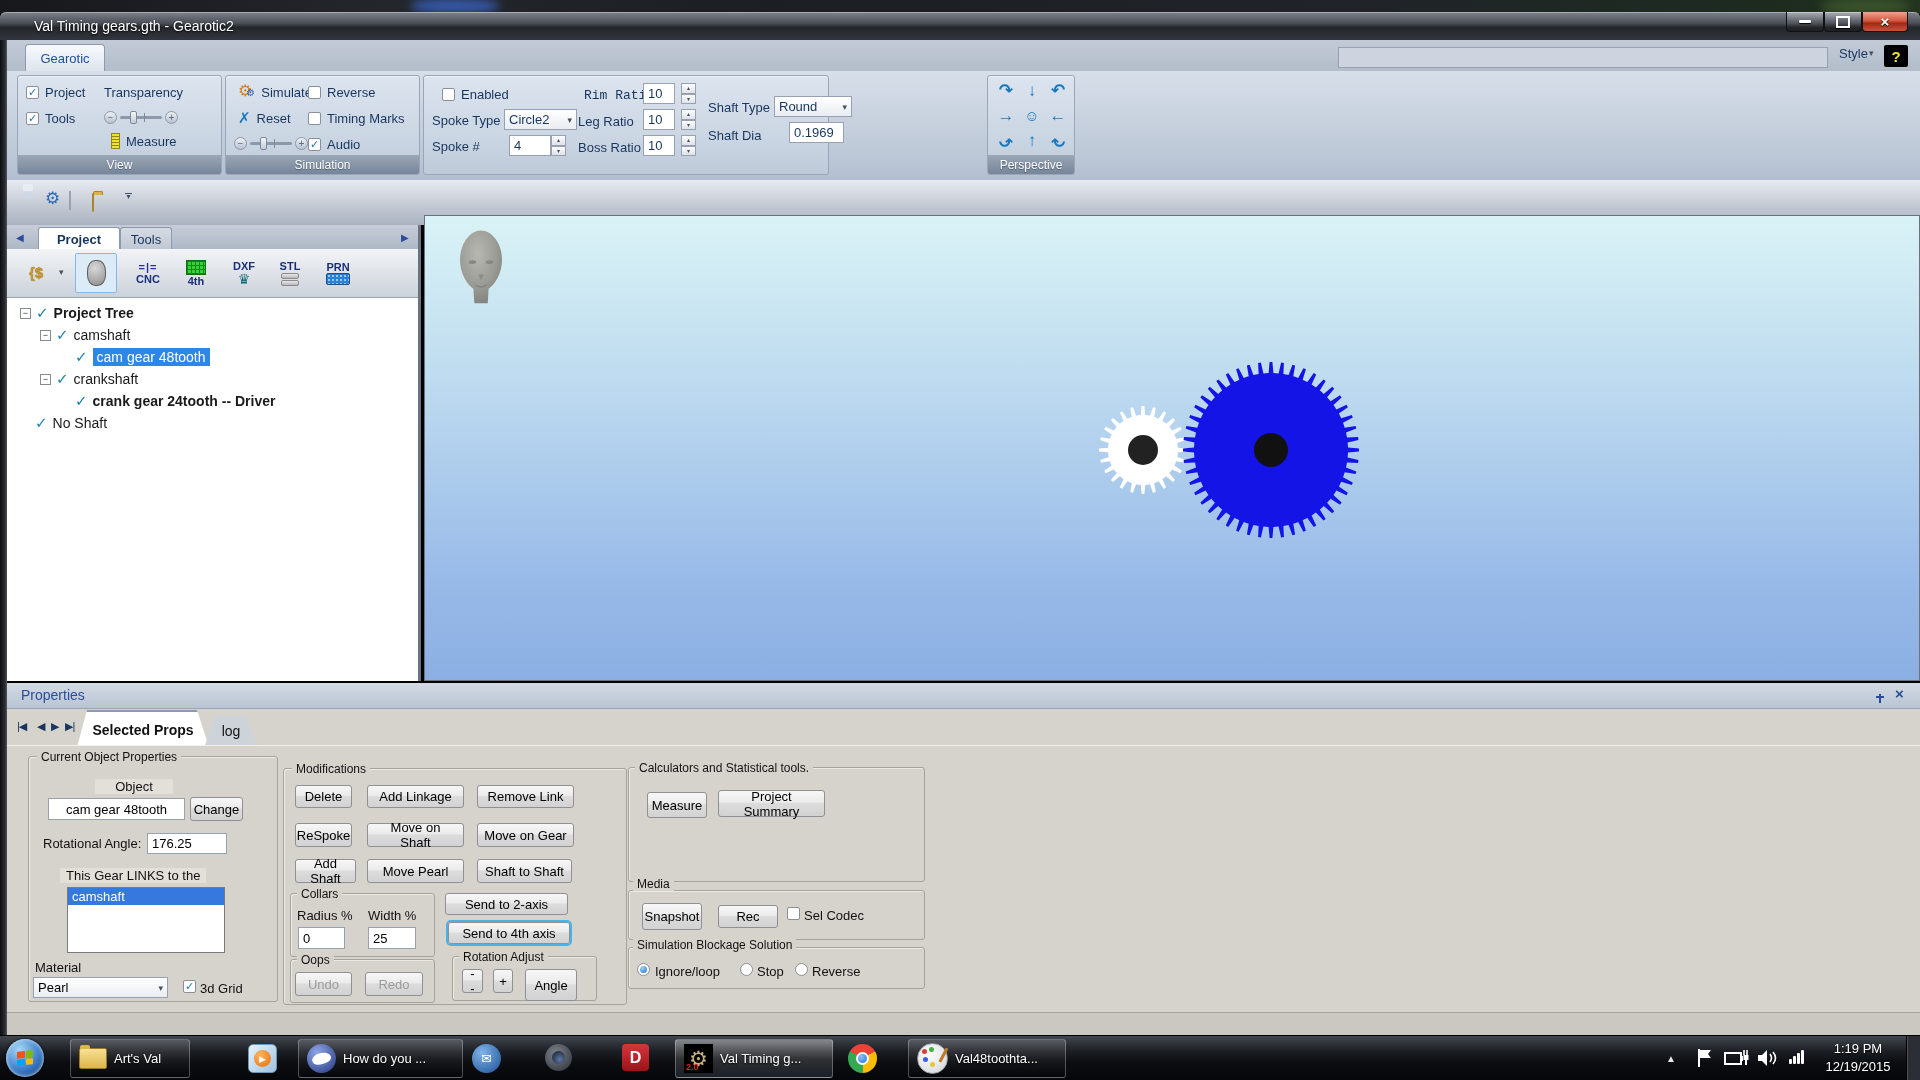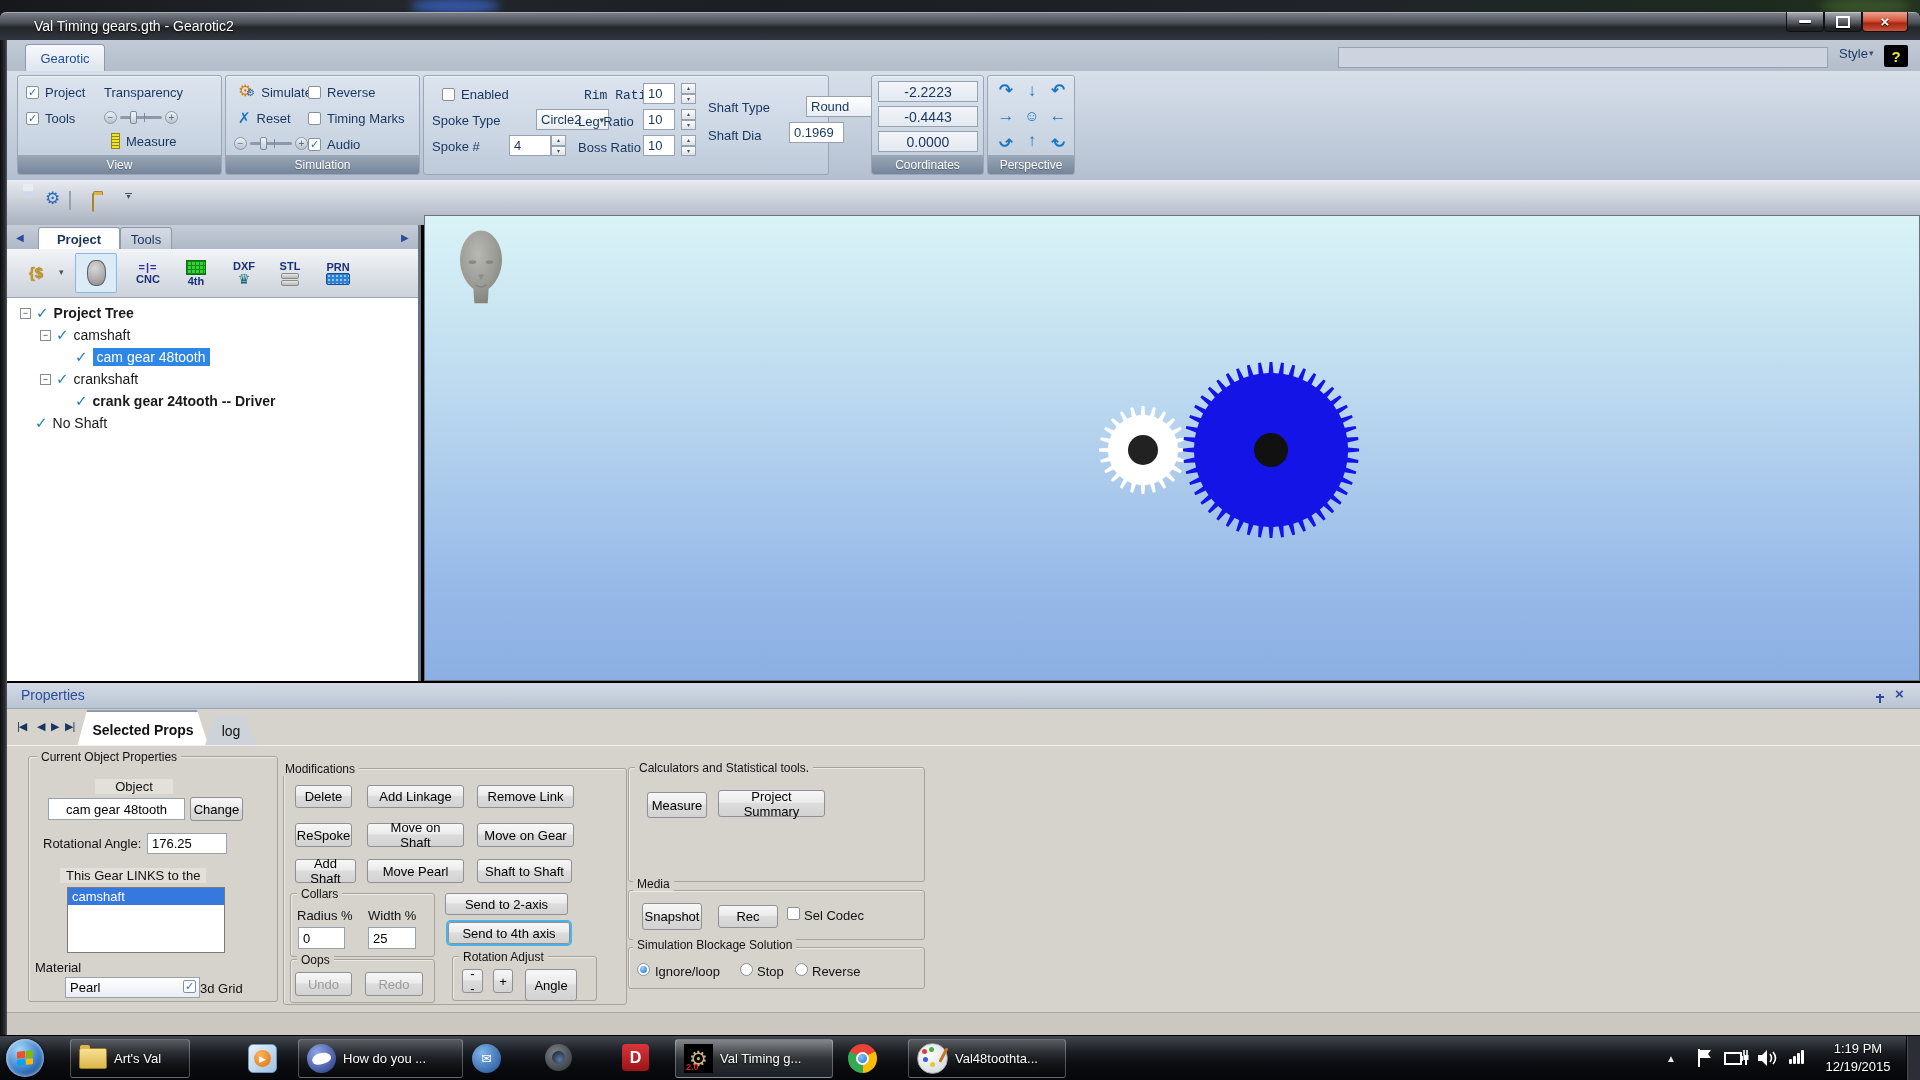--- a/index.html
+++ b/index.html
@@ -49,21 +49,21 @@
   .sl-track{width:42px;height:3px;background:#8d98a8;position:relative;border-radius:2px;}
   .sl-thumb{position:absolute;left:10px;top:-5px;width:7px;height:13px;background:linear-gradient(#f4f7fa,#c2ccd8);
      border:1px solid #7e8a9a;border-radius:2px;box-sizing:border-box;}
   .sl-tick{position:absolute;left:24px;top:-3px;width:1px;height:9px;background:#7e8a9a;}
   .tbx{background:#fff;border:1px solid #97a1b0;box-sizing:border-box;color:#17355e;font-size:13px;
      display:flex;align-items:center;padding:0 4px;}
   .spin{display:inline-flex;flex-direction:column;width:15px;height:21px;box-sizing:border-box;}
   .spin span{flex:1;border:1px solid #97a1b0;background:linear-gradient(#fdfdfd,#dde2e9);
      font-size:6px;line-height:8px;text-align:center;color:#445061;}
   .dd{background:linear-gradient(#fff,#e9edf2);border:1px solid #97a1b0;box-sizing:border-box;color:#17355e;
-     font-size:13px;display:flex;align-items:center;padding:0 4px;justify-content:space-between;margin-left:32px;}
+     font-size:13px;display:flex;align-items:center;padding:0 4px;justify-content:space-between;}
   .dd .ar{font-size:9px;color:#445061;}
   .coordbox{background:linear-gradient(#f2f5f9,#e3e9f0);border:1px solid #97a1b0;box-sizing:border-box;
      color:#17355e;font-size:14px;display:flex;align-items:center;justify-content:center;}
   .pview{width:26px;height:25px;display:flex;align-items:center;justify-content:center;
      color:#1b78c0;font-size:17px;font-weight:bold;}
   .fv{transform:scaleY(-1);}
   .ruler{width:9px;height:16px;background:#f0e22c;border:1px solid #8f8716;box-sizing:border-box;
      background-image:repeating-linear-gradient(180deg,transparent 0 2px,#8f8716 2px 3px);}
   .gear-ico{color:#d8821e;font-size:16px;line-height:16px;}
   .gear-ico .mini{color:#2b6cb8;font-size:10px;margin-left:-6px;}
@@ -328,26 +328,20 @@
 
       <div class="a rlbl" style="left:284px;top:24px;">Shaft Type</div>
       <div class="a dd" style="left:350px;top:20px;width:78px;height:21px;">
         <span>Round</span>
         <span class="ar">▾</span>
       </div>
       <div class="a rlbl" style="left:284px;top:52px;">Shaft Dia</div>
       <div class="a tbx" style="left:365px;top:46px;width:55px;height:21px;">0.1969</div>
     </div>
 
-    <div class="rgroup" style="left:864px;width:113px;">
-      <div class="a coordbox" style="left:6px;top:5px;width:100px;height:21px;">-2.2223</div>
-      <div class="a coordbox" style="left:6px;top:30px;width:100px;height:21px;">-0.4443</div>
-      <div class="a coordbox" style="left:6px;top:55px;width:100px;height:21px;">0.0000</div>
-      <div class="grp-footer">Coordinates</div>
-    </div>
 
     <div class="rgroup" style="left:980px;width:88px;">
       <div class="a" style="left:5px;top:2px;display:grid;grid-template-columns:26px 26px 26px;grid-template-rows:25px 25px 25px;">
         <span class="pview">↷</span>
         <span class="pview">↓</span>
         <span class="pview">↶</span>
         <span class="pview">→</span>
         <span class="pview" style="font-size:15px;font-weight:normal;">☺</span>
         <span class="pview">←</span>
         <span class="pview fv">↷</span>
@@ -493,21 +487,21 @@
       <div class="a dd" style="left:26px;top:232px;width:135px;height:21px;color:#000;">
         <span>Pearl</span>
         <span class="ar">▾</span>
       </div>
       <span class="a chk" style="left:176px;top:235px;">
           <span class="ck">✓</span>
         </span>
       <span class="a flat-lbl" style="left:193px;top:236px;">3d Grid</span>
 
       <div class="a grp" style="left:276px;top:23px;width:344px;height:237px;"></div>
-      <span class="a grp-lbl" style="left:274px;top:17px;">Modifications</span>
+      <span class="a grp-lbl" style="left:285px;top:17px;">Modifications</span>
       <button class="a btn" style="left:288px;top:40px;width:57px;height:23px;">Delete</button>
       <button class="a btn" style="left:360px;top:40px;width:97px;height:23px;">Add Linkage</button>
       <button class="a btn" style="left:470px;top:40px;width:97px;height:23px;">Remove Link</button>
       <button class="a btn" style="left:288px;top:78px;width:57px;height:24px;">ReSpoke</button>
       <button class="a btn" style="left:360px;top:78px;width:97px;height:24px;">Move on Shaft</button>
       <button class="a btn" style="left:470px;top:78px;width:97px;height:24px;">Move on Gear</button>
       <button class="a btn" style="left:288px;top:114px;width:61px;height:24px;">Add Shaft</button>
       <button class="a btn" style="left:360px;top:114px;width:97px;height:24px;">Move Pearl</button>
       <button class="a btn" style="left:470px;top:114px;width:95px;height:24px;">Shaft to Shaft</button>
 

